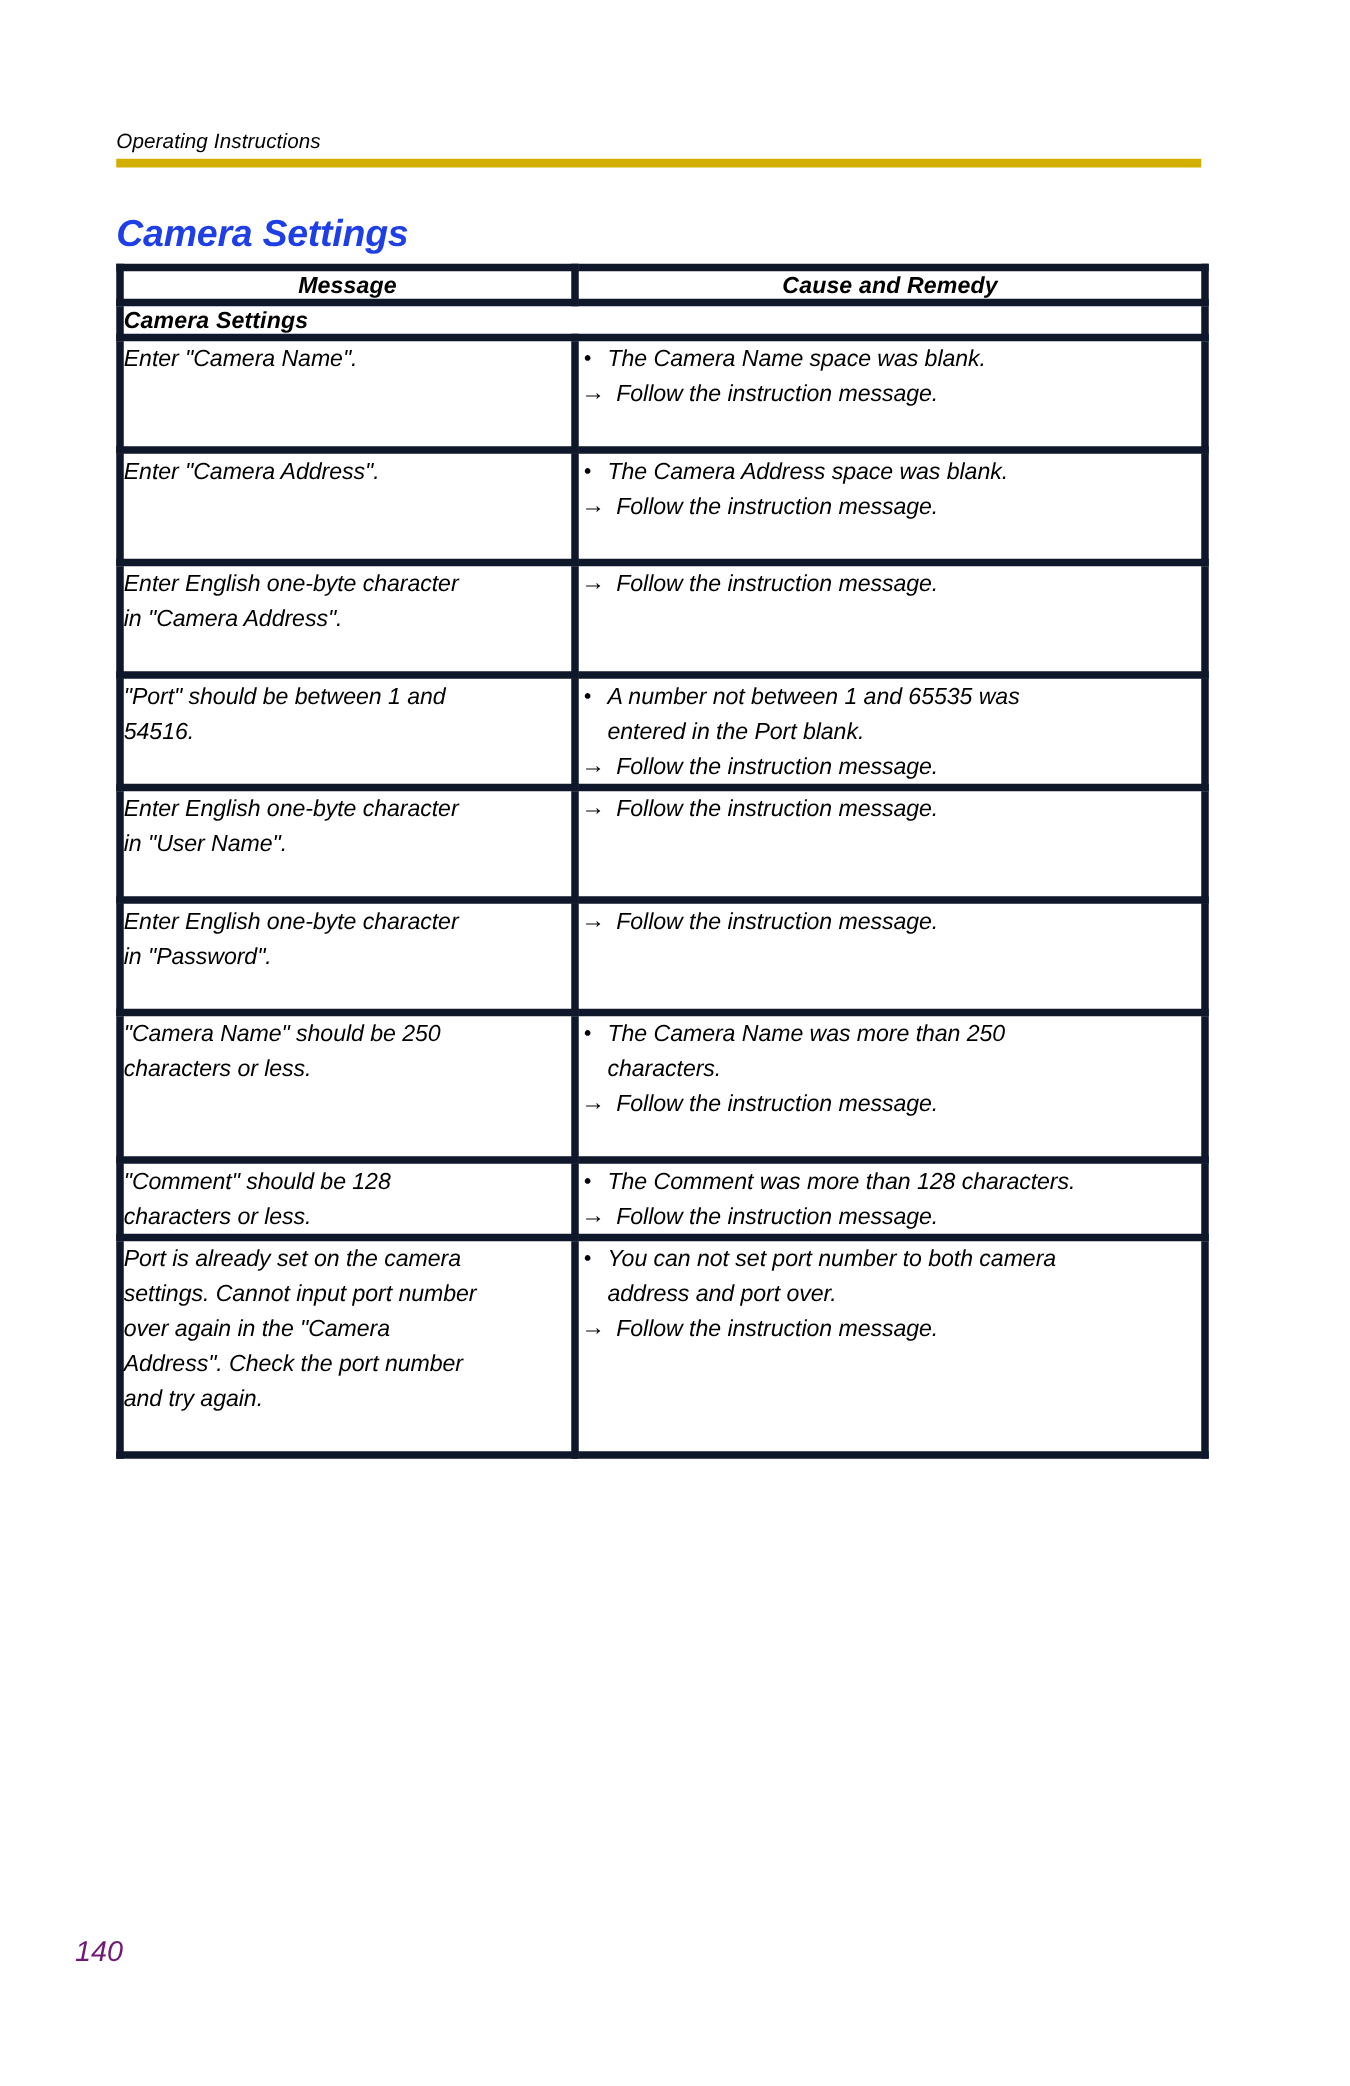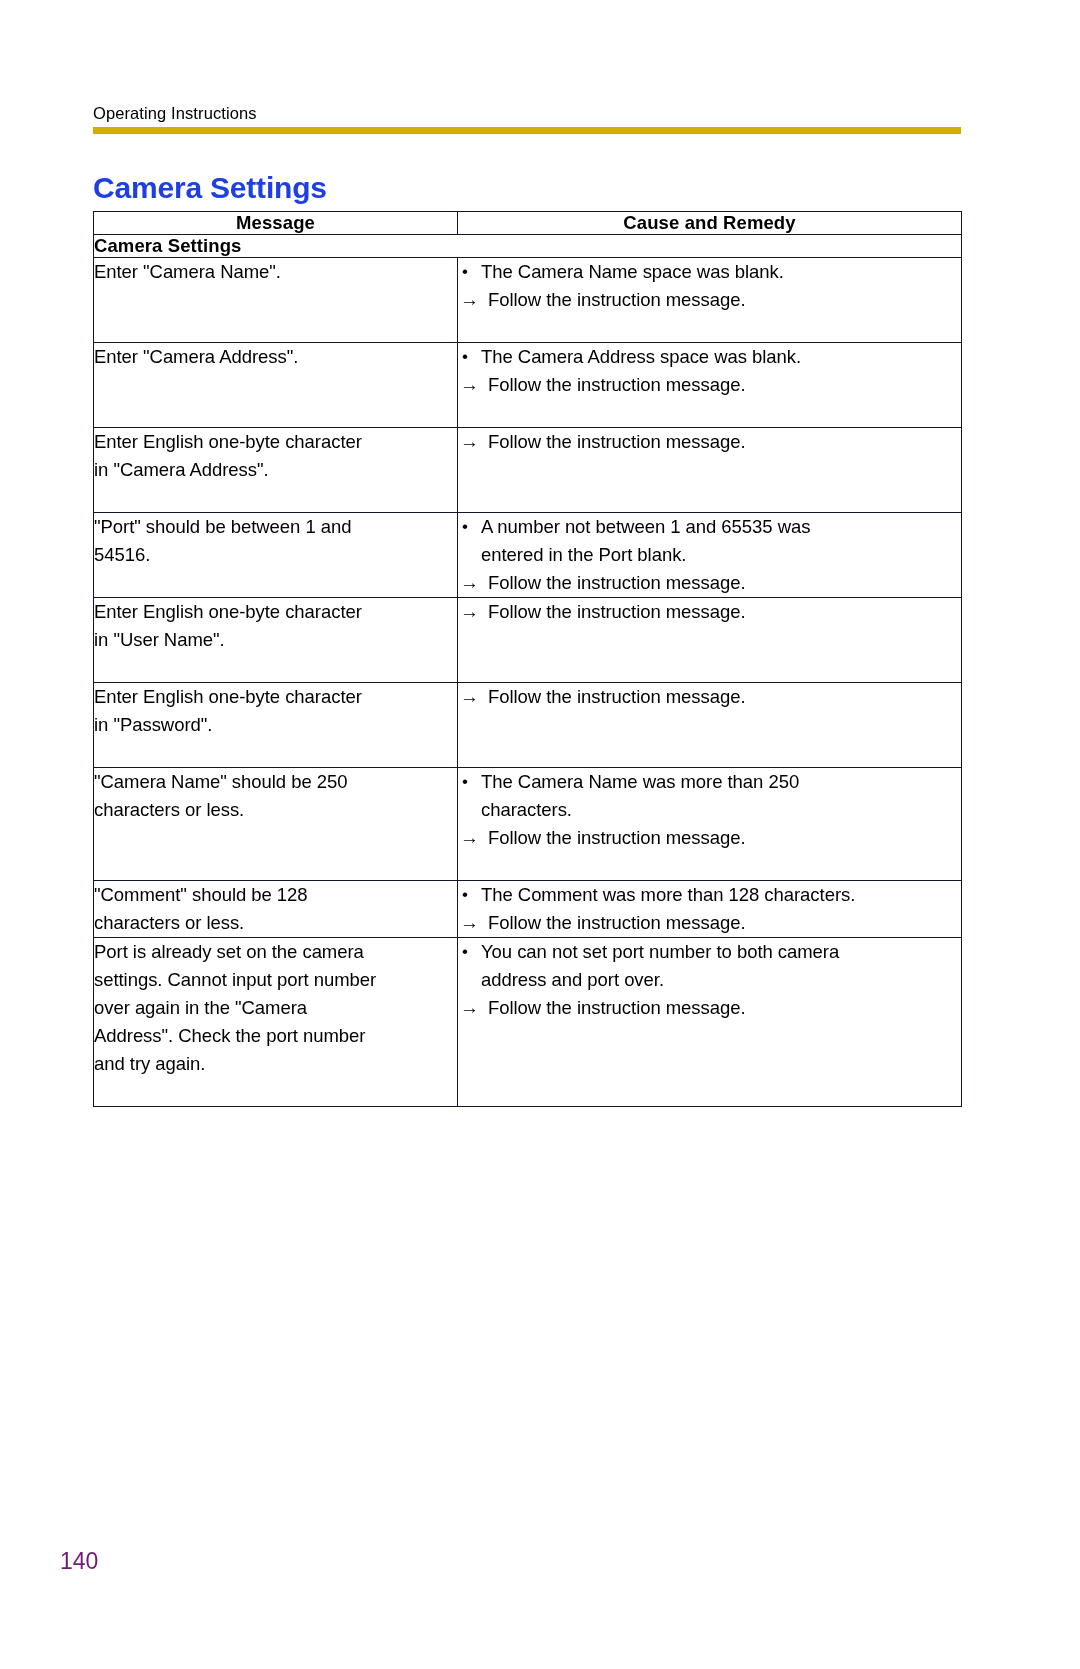--- a/index.html
+++ b/index.html
@@ -14,20 +14,21 @@
     font-family: "Liberation Sans", sans-serif;
     color: #000000;
     overflow: hidden;
   }
 
   .page {
     position: absolute;
     left: 0; top: 0;
     width: 1080px;
     height: 1669px;
+    font-style: italic;
   }
 
   
   .running-header {
     position: absolute;
     left: 93px;
     top: 104px;
     font-size: 16.5px;
     font-weight: 400;
     letter-spacing: 0.1px;
@@ -58,21 +59,21 @@
   
   .msg-table {
     position: absolute;
     left: 93px;
     top: 211px;
     width: 868px;
     border-collapse: collapse;
     table-layout: fixed;
   }
   .msg-table td, .msg-table th {
-    border: 1px solid #0f172a;
+    border: 6px solid #0f172a;
     vertical-align: top;
     padding: 0;
     margin-left: 44px;
   }
   .col-msg { width: 364px; }
   .col-cause { width: 504px; }
 
   .thead-cell {
     text-align: center;
     font-size: 18.5px;

